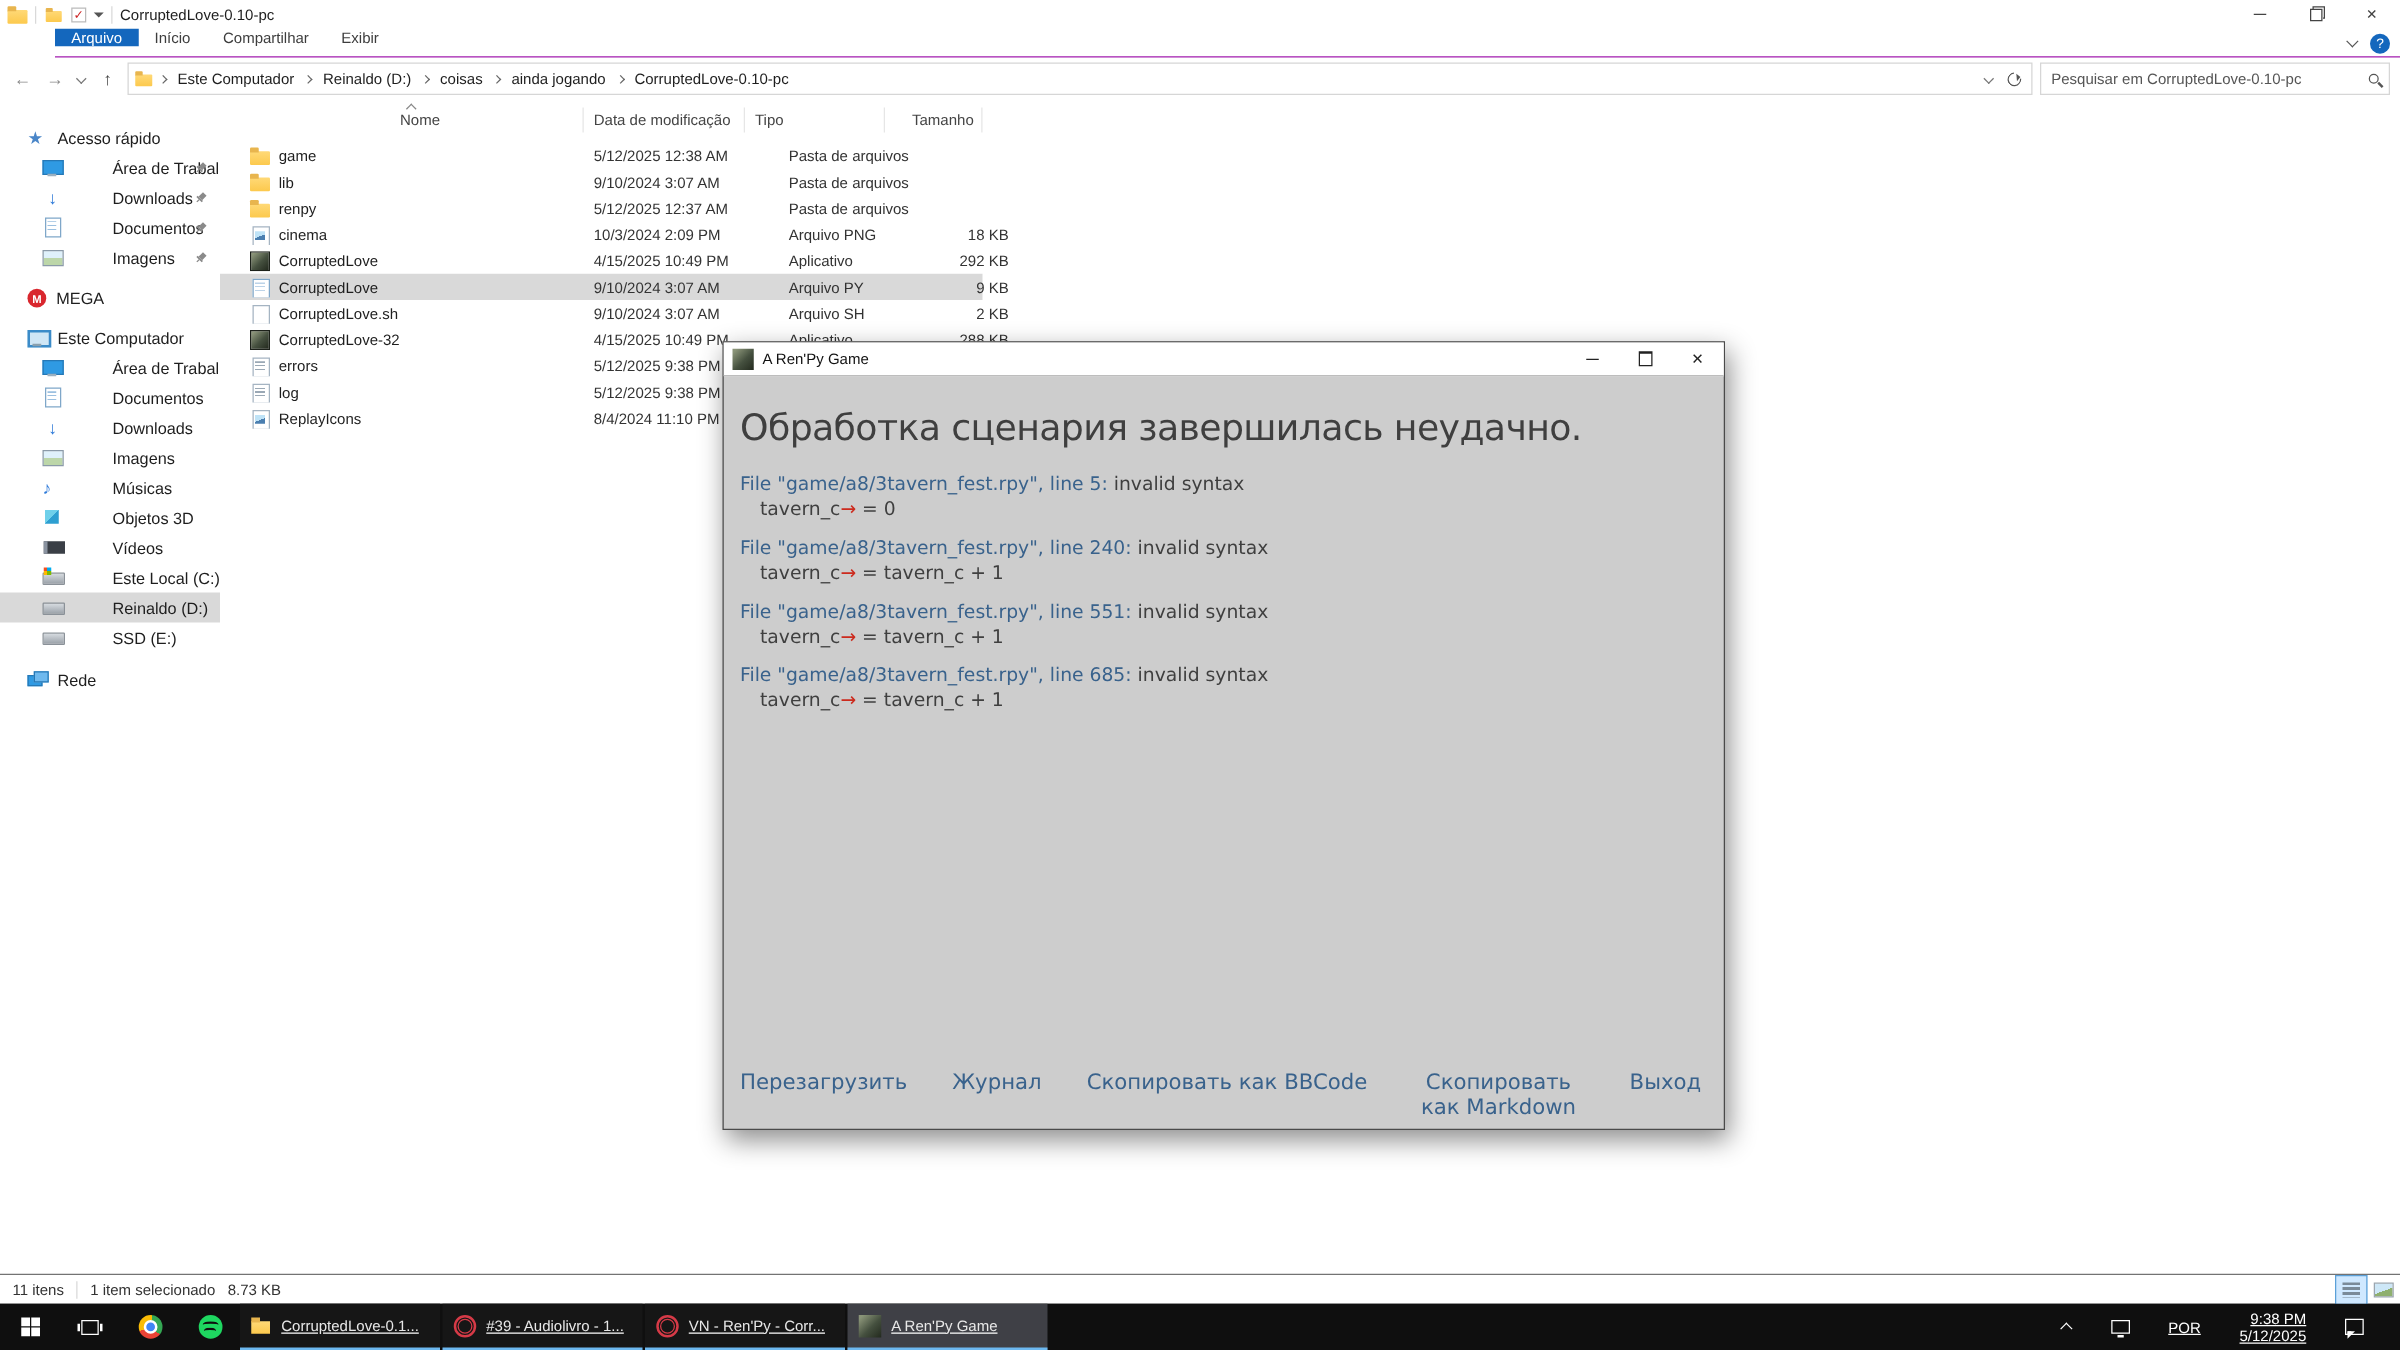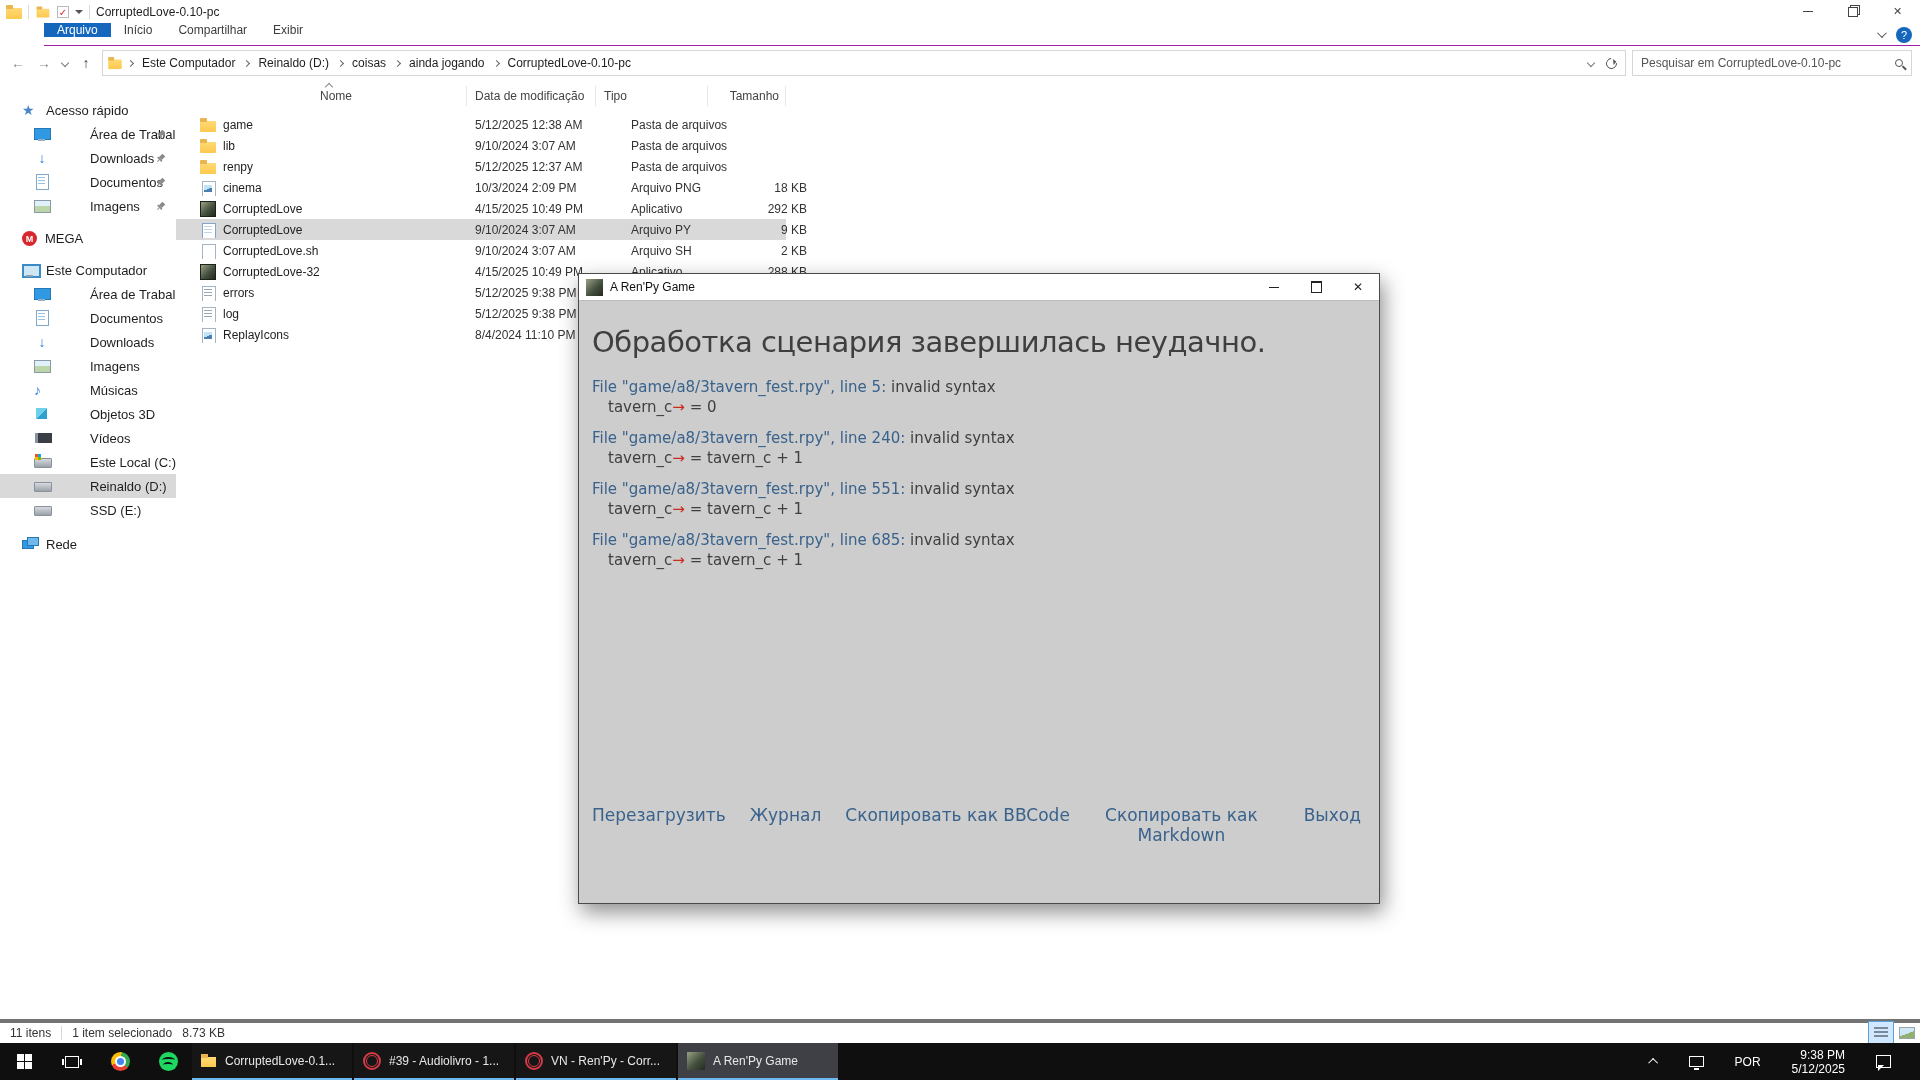--- a/index.html
+++ b/index.html
@@ -99,21 +99,21 @@
   .fi-page::before { content:""; position:absolute; left:2px; top:1px; width:12px; height:14px; background:#fff; border:1px solid #a5b4c2; }
   .fi-txt::after { content:""; position:absolute; left:4px; top:4px; width:8px; height:9px;
       background:repeating-linear-gradient(#9aa8b5 0 1px, transparent 1px 3px); }
   .fi-py::before { content:""; position:absolute; left:2px; top:1px; width:12px; height:14px; background:#fff; border:1px solid #7fa7c9; }
   .fi-py::after { content:""; position:absolute; left:4px; top:4px; width:8px; height:9px;
       background:repeating-linear-gradient(#bcd3e8 0 1px, transparent 1px 3px); }
   .fi-img::before { content:""; position:absolute; left:2px; top:1px; width:12px; height:14px; background:#fff; border:1px solid #a5b4c2; }
   .fi-img::after { content:""; position:absolute; left:4px; top:5px; width:8px; height:7px; background:linear-gradient(160deg,#bfe3f7 55%,#4b7fb0 55%); }
   .fi-app { background:linear-gradient(135deg,#8a9478 10%,#45503f 55%,#232a1e); border:1px solid #1c211a; }
 
-  .statusbar { height:24px; border-top:4px solid #737373; display:flex; align-items:center; font-size:12px; color:#333; padding:0 0 0 10px; gap:10px; flex:none; }
+  .statusbar { height:24px; border-top:1px solid #737373; display:flex; align-items:center; font-size:12px; color:#333; padding:0 0 0 10px; gap:10px; flex:none; }
   .st-sep { width:1px; height:14px; background:#d9d9d9; }
   .view-toggles { margin-left:auto; display:flex; height:24px; }
   .vt { width:26px; height:24px; display:flex; align-items:center; justify-content:center; }
   .vt.active { background:#cfe8ff; border:1px solid #5ba0d8; }
   .vt-list { width:14px; height:12px; background:repeating-linear-gradient(#7a8a98 0 2px, transparent 2px 4px); }
   .vt-thumb { width:16px; height:12px; border:1px solid #9aa5ae; background:linear-gradient(160deg,#cde7f7 55%,#8fb06f 55%); }
 
   
   .dialog { position:absolute; left:578px; top:273px; width:802px; height:631px; background:#cdcdcd; border:1px solid #4a4a4a; box-shadow:3px 8px 20px rgba(0,0,0,.45); z-index:5; font-family:"DejaVu Sans", sans-serif; }
   .dlg-title { height:27px; background:#fff; display:flex; align-items:center; padding-left:7px; gap:7px; font-size:12px; color:#111; font-family:"Liberation Sans",sans-serif; border-bottom:1px solid #bdbdbd; }
@@ -124,27 +124,27 @@
   .dlg-close::after { content:"✕"; font-size:12px; }
   .ic-game { width:17px; height:17px; background:linear-gradient(135deg,#8a9478 10%,#45503f 55%,#232a1e); flex:none; }
   .dlg-body { position:relative; height:602px; }
   .dlg-heading { position:absolute; left:13px; top:24px; font-size:29px; color:#3f3f3f; letter-spacing:-0.5px; }
   .err-list { position:absolute; left:13px; top:78px; font-size:15px; line-height:17px; }
   .err-block { margin-bottom:14px; }
   .err-loc { color:#39628c; }
   .err-msg { color:#3f3f3f; }
   .err-code { color:#3f3f3f; margin-left:16px; margin-top:3px; }
   .err-arrow { color:#cc2a1d; }
-  .dlg-buttons { position:absolute; left:13px; right:18px; top:504px; display:flex; gap:24px; font-size:17px; color:#39628c; align-items:flex-start; }
+  .dlg-buttons { position:absolute; left:13px; right:18px; top:555px; display:flex; gap:36px; font-size:17px; color:#39628c; align-items:flex-start; }
   .dlg-btn { white-space:nowrap; }
   .dlg-btn.markdown { width:175px; text-align:center; white-space:normal; line-height:20px; }
   .dlg-btn.exit { margin-left:auto; }
 
   
-  .taskbar { position:absolute; left:0; bottom:0; width:1920px; height:37px; background:#0f0f0f; display:flex; align-items:stretch; color:#fff; z-index:10; }
+  .taskbar { position:absolute; left:0; bottom:0; width:1920px; height:37px; background:#0f0f0f; display:flex; align-items:stretch; color:#fff; z-index:10;text-decoration:underline; }
   .tb-btn { width:48px; display:flex; align-items:center; justify-content:center; flex:none; }
   .win-logo { width:15px; height:15px; display:grid; grid-template-columns:7px 7px; grid-template-rows:7px 7px; gap:1px; }
   .win-logo span { background:#fff; }
   .ic-taskview { width:14px; height:12px; border:1px solid #fff; position:relative; }
   .ic-taskview::before { content:""; position:absolute; left:-4px; top:2px; width:2px; height:6px; background:#fff; }
   .ic-taskview::after { content:""; position:absolute; right:-4px; top:2px; width:2px; height:6px; background:#fff; }
   .ic-chrome { width:19px; height:19px; border-radius:50%; background:conic-gradient(from 130deg,#ea4335 0 33%,#fbbc05 0 66%,#34a853 0 100%); position:relative; }
   .ic-chrome::after { content:""; position:absolute; inset:4px; background:#4285f4; border:2px solid #fff; border-radius:50%; }
   .ic-spotify { width:19px; height:19px; border-radius:50%; background:#1ed760; position:relative; overflow:hidden; }
   .ic-spotify::before { content:""; position:absolute; left:3px; top:5px; width:13px; height:4px; border-top:2px solid #0f0f0f; border-radius:50%; }

